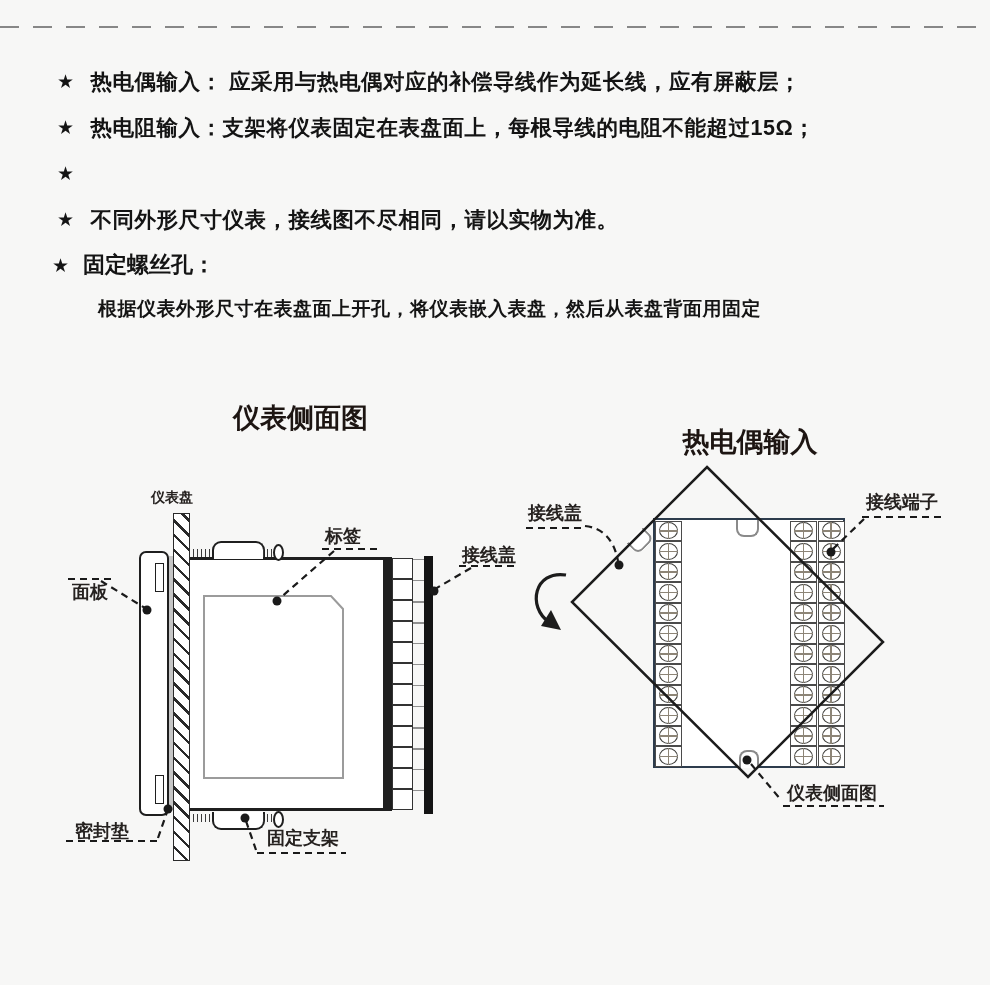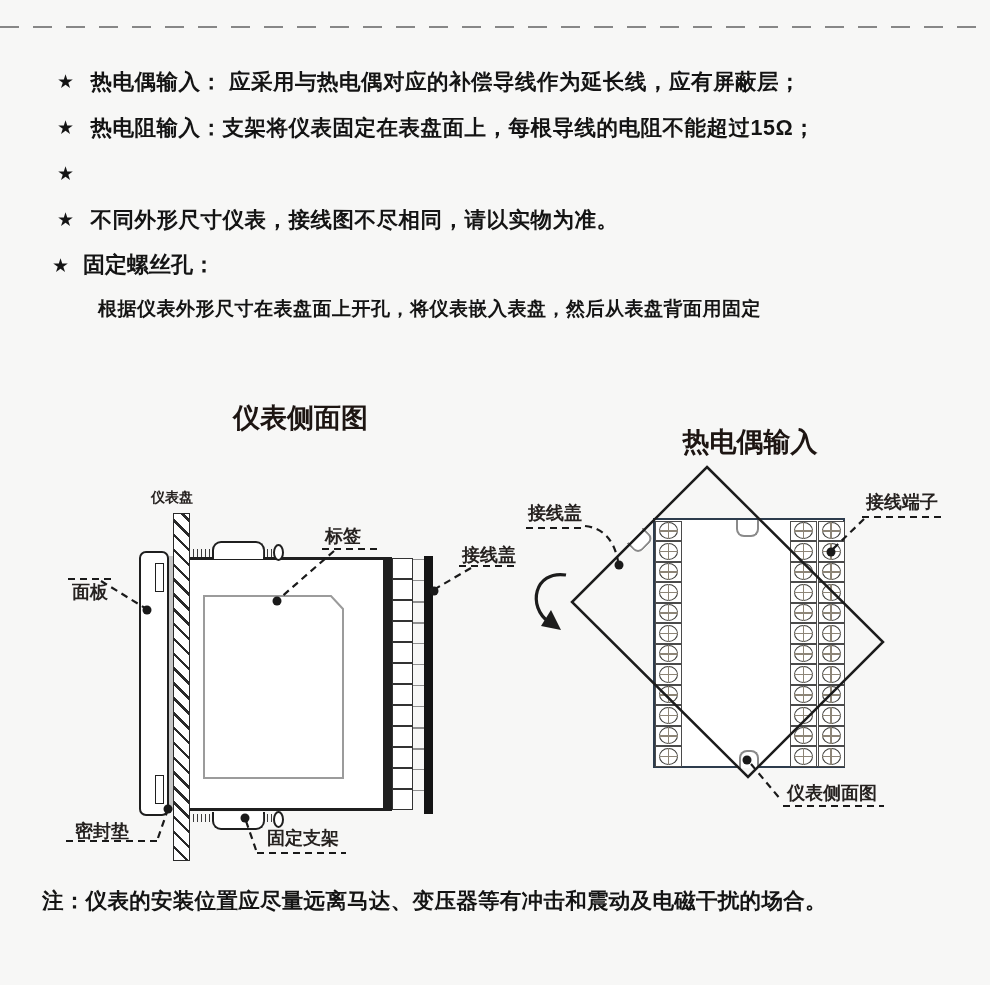--- a/index.html
+++ b/index.html
@@ -258,21 +258,20 @@
         <div class="screw"></div>
       </div>
     </div>
   <div class="notch topn"></div>
   <div class="notch hole"></div>
 
   <div class="dlabel" style="left:528px;top:501px;">接线盖</div>
   <div class="dlabel" style="left:866px;top:490px;">接线端子</div>
   <div class="dlabel" style="left:787px;top:781px;">仪表侧面图</div>
 
-  <div class="note">注：仪表的安装位置应尽量远离马达、变压器等有冲击和震动及电磁干扰的场合。</div>
 
   <svg class="overlay" width="990" height="985" viewBox="0 0 990 985">
 
     <polygon points="204,596 331,596 343,609 343,778 204,778" fill="#ffffff" stroke="#9b9b9b" stroke-width="2"></polygon>
 
     <polygon points="707,467 883,642 748,777 572,602" fill="none" stroke="#1c1c1c" stroke-width="2.5"></polygon>
 
     <path d="M 566,575 C 534,570 527,607 549,622" fill="none" stroke="#1c1c1c" stroke-width="3.2"></path>
     <polygon points="561,630 541,626 551,610" fill="#1c1c1c"></polygon>
 

